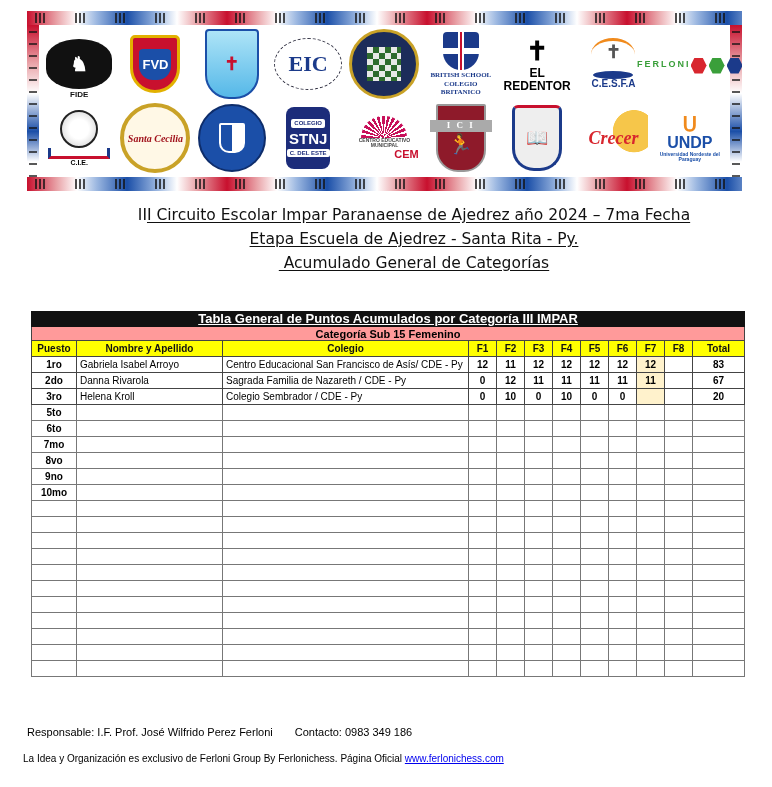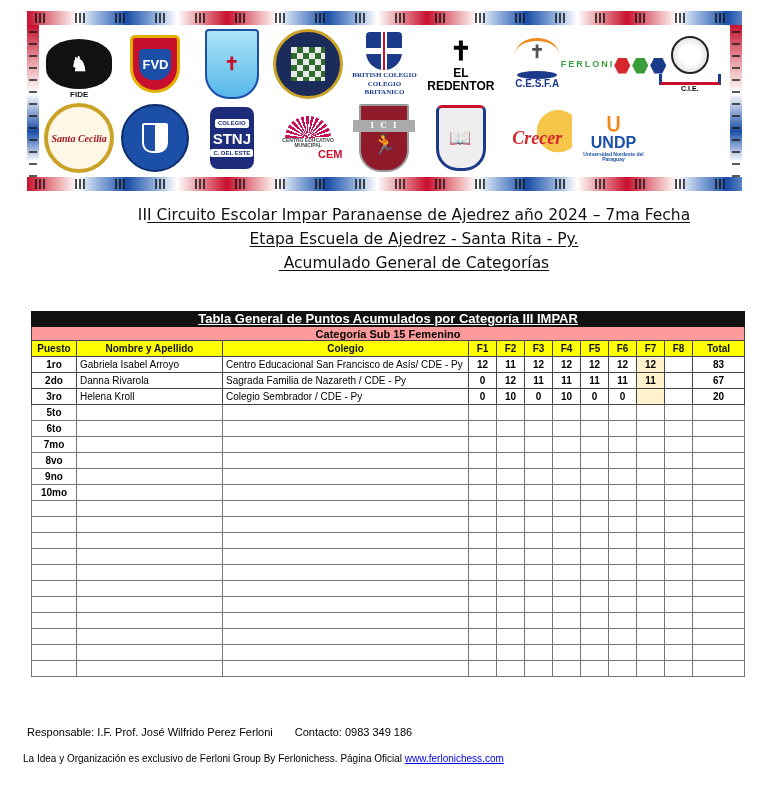--- a/index.html
+++ b/index.html
@@ -100,24 +100,27 @@
   <div class="strip top"></div>
   <div class="strip bottom"></div>
   <div class="side left"></div>
   <div class="side right"></div>
   <div class="logos">
     <div class="logo l-fide">♞</div>
     <div class="logo l-fvd">
         <span>FVD</span>
       </div>
     <div class="logo l-jp">✝</div>
+    <div class="logo l-eic">
+        <span>EIC</span>
+      </div>
     <div class="logo l-club"></div>
     <div class="logo l-brit">
       <div class="flag"></div>
-      <div class="t">BRITISH COLEGIO</div>
+      <div class="t">BRITISH SCHOOL</div>
       <div class="t">COLEGIO BRITANICO</div>
     </div>
     <div class="logo l-red">
       <span>✝</span>
       <span class="t">EL REDENTOR</span>
     </div>
     <div class="logo l-cesfa">
       <div class="c">✝</div>
       <div class="w"></div>
       <div class="t">C.E.S.F.A</div>

